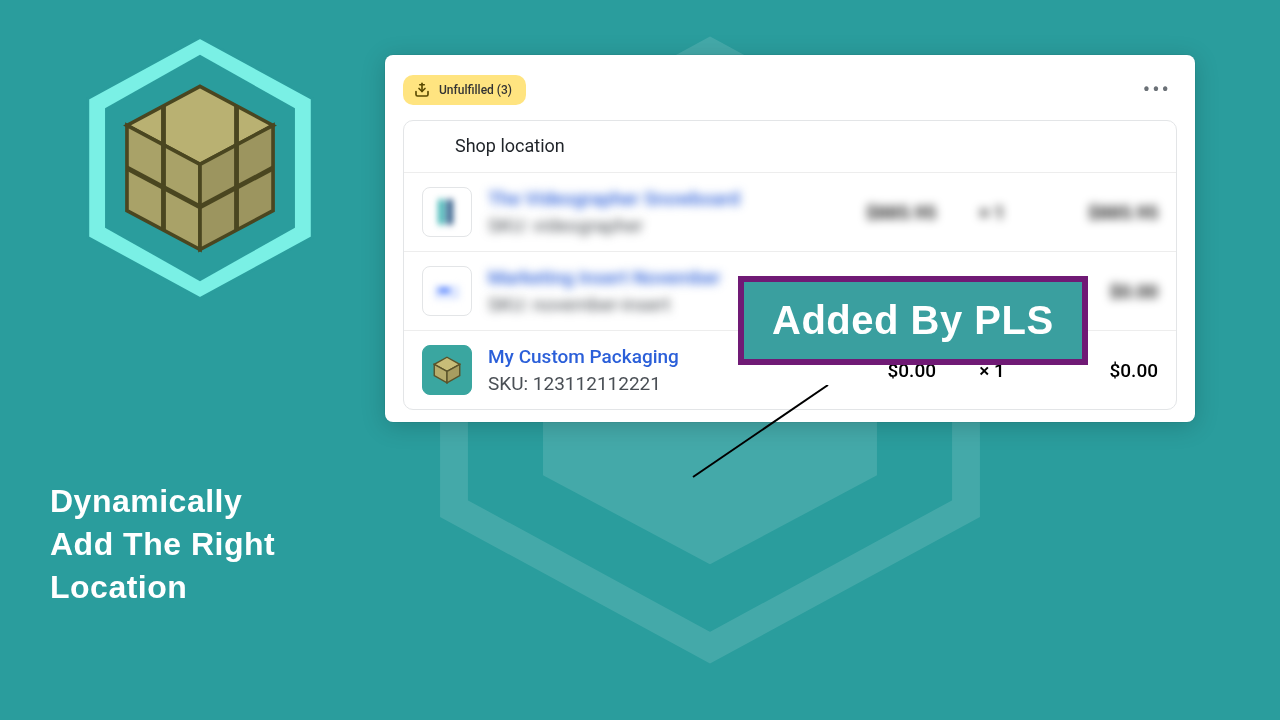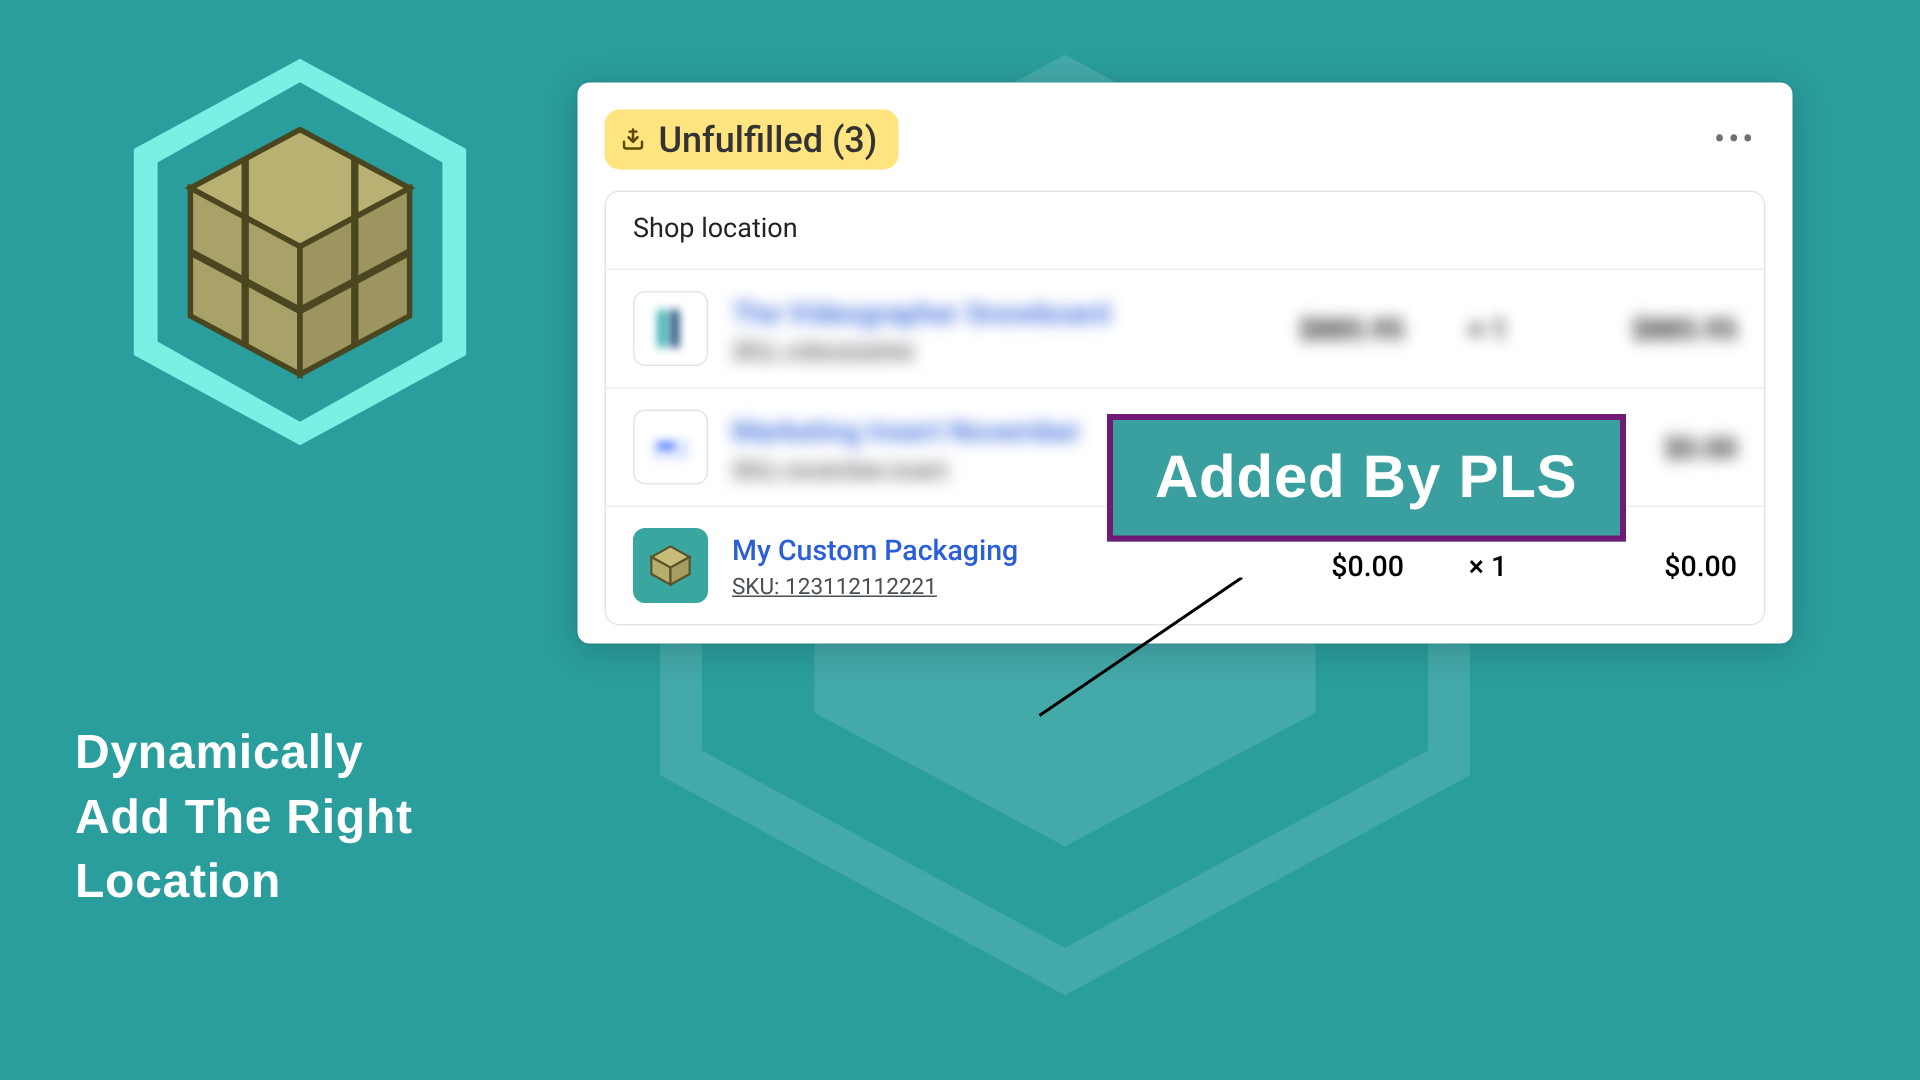--- a/index.html
+++ b/index.html
@@ -55,61 +55,61 @@
     margin-bottom: 14px;
   }
   .badge {
     display: inline-flex;
     align-items: center;
     gap: 8px;
     background: #ffe480;
     color: #333;
     padding: 6px 14px 6px 10px;
     border-radius: 10px;
-    font-size: 24px;
+    font-size: 12px;
     font-weight: 500;
   }
   .badge .icon { display:inline-flex; }
   .more-dots {
     color: #6b7177;
     font-size: 22px;
     letter-spacing: 2px;
     padding: 4px 6px;
     cursor: pointer;
   }
   .inner {
     border: 1px solid #e3e5e7;
     border-radius: 10px;
     overflow: hidden;
   }
   .loc-block {
     padding: 14px 18px 16px 18px;
     border-bottom: 1px solid #ededed;
   }
   .loc-label { color: #6b7177; font-size: 17px; margin-bottom: 4px; }
-  .loc-value { color: #1f2328; font-size: 18px; }
+  .loc-value { color: #1f2328; font-size: 18px; margin-left: 33px; }
   .line-item {
     display: flex;
     align-items: center;
     padding: 14px 18px;
     border-bottom: 1px solid #ededed;
     gap: 16px;
   }
   .line-item:last-child { border-bottom: none; }
   .thumb {
     width: 50px; height: 50px;
     border-radius: 8px;
     border: 1px solid #e3e5e7;
     background: #fff;
     display: flex; align-items:center; justify-content:center;
     flex-shrink: 0;
   }
   .item-main { flex: 1; min-width: 0; }
   .item-title { color: #2b5fd9; font-size: 19px; font-weight: 500; margin-bottom: 4px; }
-  .item-sku   { color: #4a4f55; font-size: 15px; text-decoration: underline; }
+  .item-sku   { color: #4a4f55; font-size: 19px; }
   .item-price, .item-qty, .item-total {
     color: #000000; font-size: 19px; font-weight: 500;
     white-space: nowrap;
   }
   .item-price { width: 110px; text-align: right; }
   .item-qty   { width: 80px; text-align: center; }
   .item-total { width: 110px; text-align: right; }
   .blurred .item-title,
   .blurred .item-sku,
   .blurred .item-price,
@@ -117,21 +117,21 @@
   .blurred .item-total { filter: blur(5px); }
   .blurred .thumb > * { filter: blur(3px); }
 
   
   .callout {
     position: absolute;
     left: 738px;
     top: 276px;
     background: #3a9f9f;
     color: #ffffff;
-    border: 4px solid #701a75;
+    border: 6px solid #701a75;
     padding: 16px 28px;
     font-size: 40px;
     font-family: "Arial Black", "Helvetica Neue", sans-serif;
     font-weight: 800;
     letter-spacing: 0.5px;
   }
   .callout-line {
     position: absolute;
     left: 688px;
     top: 385px;

